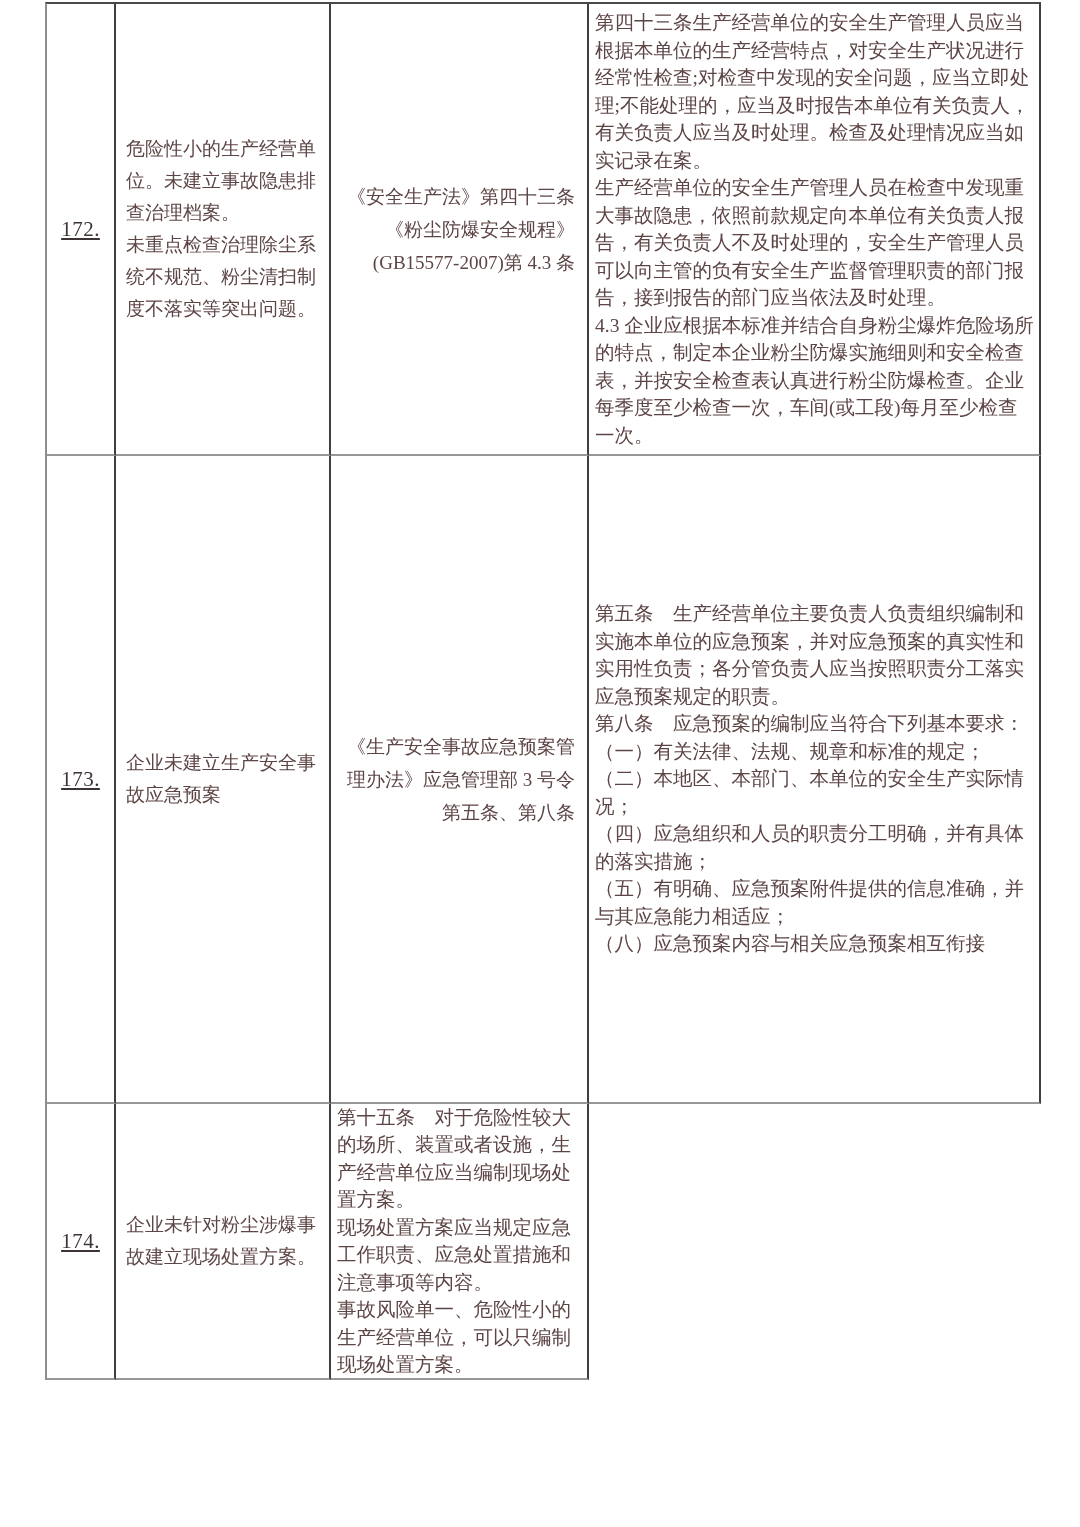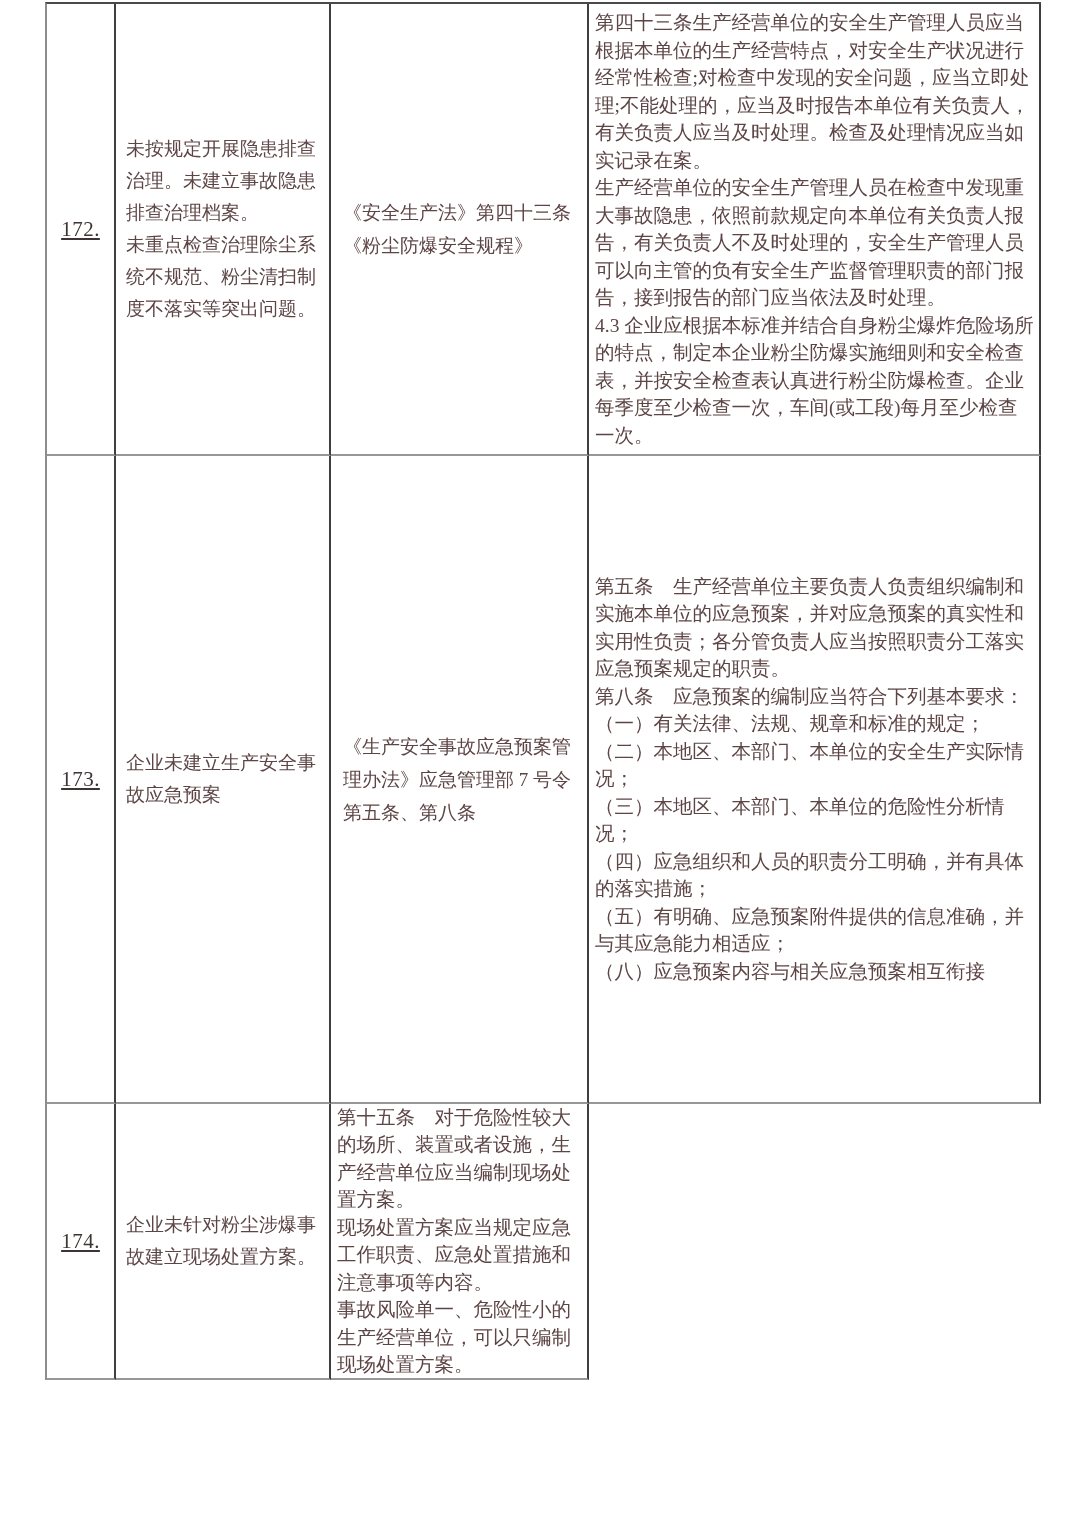--- a/index.html
+++ b/index.html
@@ -45,68 +45,68 @@
   .c-problem{
     padding:6px 10px;
     font-size:19px;
     line-height:32px;
     text-align:left;
   }
   .c-basis{
     padding:6px 12px;
     font-size:19px;
     line-height:33px;
-    text-align:left;
+    text-align:right;
   }
   .c-provision{
     padding:6px 4px 6px 6px;
     font-size:19.5px;
     line-height:27.5px;
     text-align:left;
   }
   .para{margin:0;}
 </style>
 </head>
 <body>
 
 <div class="page">
   <div class="doc-table">
 
     <div class="cell c-num">
       <div class="para">172.</div>
     </div>
     <div class="cell c-problem">
-      <div class="para">未按规定开展隐患排查治理。未建立事故隐患排查治理档案。</div>
+      <div class="para">危险性小的生产经营单位。未建立事故隐患排查治理档案。</div>
       <div class="para">未重点检查治理除尘系统不规范、粉尘清扫制度不落实等突出问题。</div>
     </div>
     <div class="cell c-basis">
       <div class="para">《安全生产法》第四十三条</div>
       <div class="para">《粉尘防爆安全规程》</div>
+      <div class="para">(GB15577-2007)第 4.3 条</div>
     </div>
     <div class="cell c-provision">
       <div class="para">第四十三条生产经营单位的安全生产管理人员应当根据本单位的生产经营特点，对安全生产状况进行经常性检查;对检查中发现的安全问题，应当立即处理;不能处理的，应当及时报告本单位有关负责人，有关负责人应当及时处理。检查及处理情况应当如实记录在案。</div>
       <div class="para">生产经营单位的安全生产管理人员在检查中发现重大事故隐患，依照前款规定向本单位有关负责人报告，有关负责人不及时处理的，安全生产管理人员可以向主管的负有安全生产监督管理职责的部门报告，接到报告的部门应当依法及时处理。</div>
       <div class="para">4.3 企业应根据本标准并结合自身粉尘爆炸危险场所的特点，制定本企业粉尘防爆实施细则和安全检查表，并按安全检查表认真进行粉尘防爆检查。企业每季度至少检查一次，车间(或工段)每月至少检查一次。</div>
     </div>
 
     <div class="cell c-num">
       <div class="para">173.</div>
     </div>
     <div class="cell c-problem">
       <div class="para">企业未建立生产安全事故应急预案</div>
     </div>
     <div class="cell c-basis">
-      <div class="para">《生产安全事故应急预案管理办法》应急管理部 7 号令第五条、第八条</div>
+      <div class="para">《生产安全事故应急预案管理办法》应急管理部 3 号令第五条、第八条</div>
     </div>
     <div class="cell c-provision">
       <div class="para">第五条　生产经营单位主要负责人负责组织编制和实施本单位的应急预案，并对应急预案的真实性和实用性负责；各分管负责人应当按照职责分工落实应急预案规定的职责。</div>
       <div class="para">第八条　应急预案的编制应当符合下列基本要求：</div>
       <div class="para">（一）有关法律、法规、规章和标准的规定；</div>
       <div class="para">（二）本地区、本部门、本单位的安全生产实际情况；</div>
-      <div class="para">（三）本地区、本部门、本单位的危险性分析情况；</div>
       <div class="para">（四）应急组织和人员的职责分工明确，并有具体的落实措施；</div>
       <div class="para">（五）有明确、应急预案附件提供的信息准确，并与其应急能力相适应；</div>
       <div class="para">（八）应急预案内容与相关应急预案相互衔接</div>
     </div>
 
     <div class="cell c-num">
       <div class="para">174.</div>
     </div>
     <div class="cell c-problem">
       <div class="para">企业未针对粉尘涉爆事故建立现场处置方案。</div>

